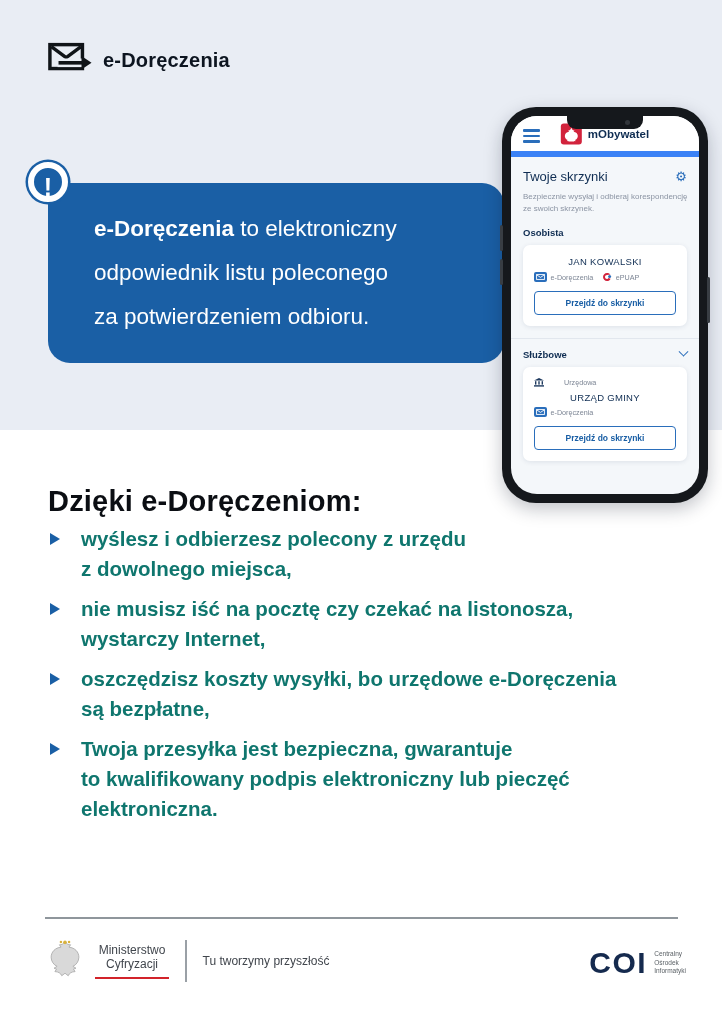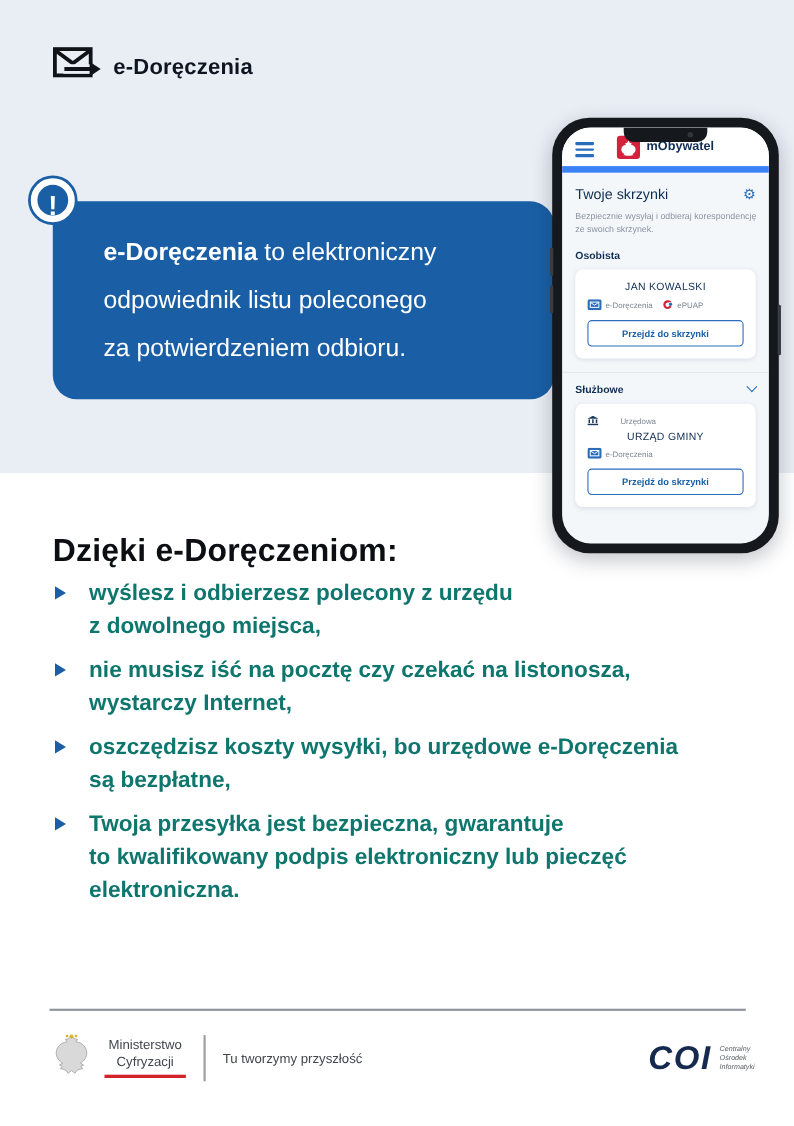--- a/index.html
+++ b/index.html
@@ -74,21 +74,21 @@
   .benefits-list li span { display:block; }
 
   
   .footer-divider { position:absolute; left:45px; top:917px; width:633px; height:2px; background:#8f969c; }
   .footer-left { position:absolute; left:47px; top:938px; display:flex; align-items:center; }
   .ministry-text { margin-left:12px; }
   .ministry-text div { font-size:12px; line-height:14.5px; color:#41464d;text-align:center; }
   .red-underline { width:74px; height:2.5px; background:#d2232a; margin-top:5px; }
   .vdiv { width:1.5px; height:42px; background:#9aa0a6; margin:0 16px; }
   .tagline { font-size:12px; color:#41464d; }
-  .footer-right { position:absolute; right:36px; top:946px; display:flex; align-items:center; gap:7px;font-style:italic; }
+  .footer-right { position:absolute; right:36px; top:946px; display:flex; align-items:center; gap:7px; }
   .coi-logo { font-size:30px; font-weight:700; color:#152a4e; letter-spacing:1.5px; }
   .coi-sub div { font-size:6.5px; line-height:8.5px; color:#5b6166; }
 </style>
 </head>
 <body>
 
 <div class="page">
 
   <div class="top-section">
 

